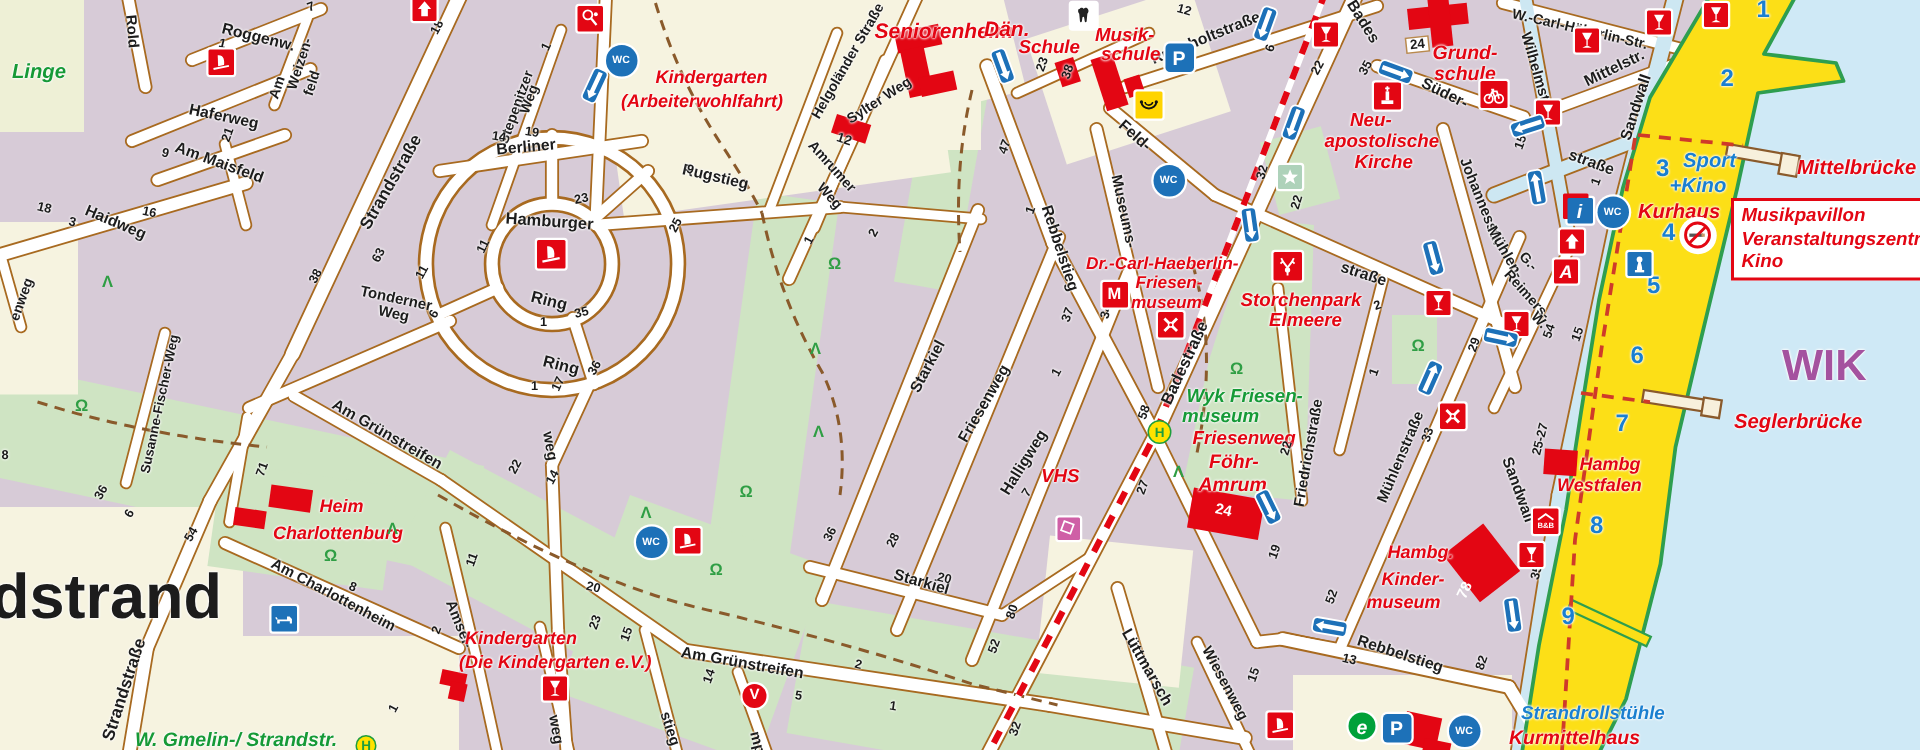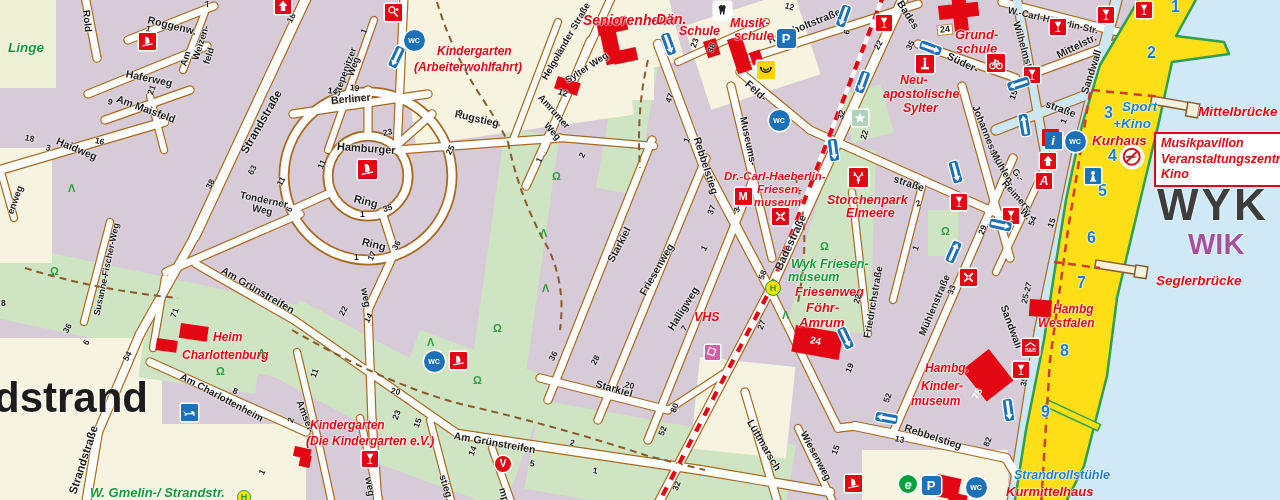--- a/index.html
+++ b/index.html
@@ -312,21 +312,21 @@
       <div class="lbl cr it" style="left: 437px; top: 45.4px; font-size: 12px; transform: rotate(0deg);">Kindergarten</div>
       <div class="lbl cr it" style="left: 414px; top: 61.4px; font-size: 12px; transform: rotate(0deg);">(Arbeiterwohlfahrt)</div>
       <div class="lbl cr it" style="left: 656px; top: 12.125px; font-size: 14px; transform: rotate(0deg);">Dän.</div>
       <div class="lbl cr it" style="left: 679px; top: 25.125px; font-size: 12.5px; transform: rotate(0deg);">Schule</div>
       <div class="lbl cr it" style="left: 730px; top: 17.125px; font-size: 12.5px; transform: rotate(0deg);">Musik-</div>
       <div class="lbl cr it" style="left: 734px; top: 30.125px; font-size: 12.5px; transform: rotate(0deg);">schule</div>
       <div class="lbl cr it" style="left: 955px; top: 27.85px; font-size: 13px; transform: rotate(0deg);">Grund-</div>
       <div class="lbl cr it" style="left: 956px; top: 41.85px; font-size: 13px; transform: rotate(0deg);">schule</div>
       <div class="lbl cr it" style="left: 900px; top: 74.125px; font-size: 12.5px; transform: rotate(0deg);">Neu-</div>
       <div class="lbl cr it" style="left: 883px; top: 88.125px; font-size: 12.5px; transform: rotate(0deg);">apostolische</div>
-      <div class="lbl cr it" style="left: 903px; top: 102.125px; font-size: 12.5px; transform: rotate(0deg);">Sylter</div>
+      <div class="lbl cr it" style="left: 903px; top: 102.125px; font-size: 12.5px; transform: rotate(0deg);">Kirche</div>
       <div class="lbl cr it" style="left: 724px; top: 170.675px; font-size: 11.5px; transform: rotate(0deg);">Dr.-Carl-Haeberlin-</div>
       <div class="lbl cr it" style="left: 757px; top: 183.675px; font-size: 11.5px; transform: rotate(0deg);">Friesen-</div>
       <div class="lbl cr it" style="left: 754px; top: 196.675px; font-size: 11.5px; transform: rotate(0deg);">museum</div>
       <div class="lbl cr it" style="left: 827px; top: 194.125px; font-size: 12.5px; transform: rotate(0deg);">Storchenpark</div>
       <div class="lbl cr it" style="left: 846px; top: 207.125px; font-size: 12.5px; transform: rotate(0deg);">Elmeere</div>
       <div class="lbl cr it" style="left: 795px; top: 286.125px; font-size: 12.5px; transform: rotate(0deg);">Friesenweg</div>
       <div class="lbl cr it" style="left: 806px; top: 300.85px; font-size: 13px; transform: rotate(0deg);">Föhr-</div>
       <div class="lbl cr it" style="left: 799px; top: 315.85px; font-size: 13px; transform: rotate(0deg);">Amrum</div>
       <div class="lbl cr it" style="left: 925px; top: 362.4px; font-size: 12px; transform: rotate(0deg);">Hambg.</div>
       <div class="lbl cr it" style="left: 921px; top: 380.4px; font-size: 12px; transform: rotate(0deg);">Kinder-</div>
@@ -351,21 +351,20 @@
       <div class="lbl cb it" style="left: 1014px; top: 469.125px; font-size: 12.5px; transform: rotate(0deg);">Strandrollstühle</div>
       <div class="lbl cb" style="left: 1171px; top: -0.8px; font-size: 16px; transform: rotate(0deg);">1</div>
       <div class="lbl cb" style="left: 1147px; top: 45.2px; font-size: 16px; transform: rotate(0deg);">2</div>
       <div class="lbl cb" style="left: 1104px; top: 105.2px; font-size: 16px; transform: rotate(0deg);">3</div>
       <div class="lbl cb" style="left: 1108px; top: 148.2px; font-size: 16px; transform: rotate(0deg);">4</div>
       <div class="lbl cb" style="left: 1098px; top: 183.2px; font-size: 16px; transform: rotate(0deg);">5</div>
       <div class="lbl cb" style="left: 1087px; top: 230.2px; font-size: 16px; transform: rotate(0deg);">6</div>
       <div class="lbl cb" style="left: 1077px; top: 275.2px; font-size: 16px; transform: rotate(0deg);">7</div>
       <div class="lbl cb" style="left: 1060px; top: 343.2px; font-size: 16px; transform: rotate(0deg);">8</div>
       <div class="lbl cb" style="left: 1041px; top: 404.2px; font-size: 16px; transform: rotate(0deg);">9</div>
-      <div class="lbl cd" style="left: 1157px; top: 182.8px; font-size: 44px; transform: rotate(0deg); letter-spacing: 3px;">WYK</div>
       <div class="lbl cp" style="left: 1188px; top: 230.05px; font-size: 29px; transform: rotate(0deg);">WIK</div>
       <div class="lbl ck" style="left: -6px; top: 376.9px; font-size: 42px; transform: rotate(0deg);">dstrand</div>
       <div class="lbl cw" style="left: 810px; top: 334.5px; font-size: 10px; transform: rotate(12deg);">24</div>
       <div class="lbl cw" style="left: 975px; top: 393.5px; font-size: 10px; transform: rotate(-64deg);">78</div>
       <div class="lbl ck chip" style="left: 938px; top: 26.05px; font-size: 9px; transform: rotate(-6deg);">24</div>
       <div class="lbl ck" style="left: 558px; top: 87.05px; font-size: 9px; transform: rotate(18deg);">12</div>
       <div class="num" style="left: 205px; top: 1px; transform: rotate(-20deg);">7</div>
       <div class="num" style="left: 289px; top: 18px; transform: rotate(-62deg);">18</div>
       <div class="num" style="left: 146px; top: 24px; transform: rotate(14deg);">1</div>
       <div class="num" style="left: 108px; top: 97px; transform: rotate(14deg);">9</div>

